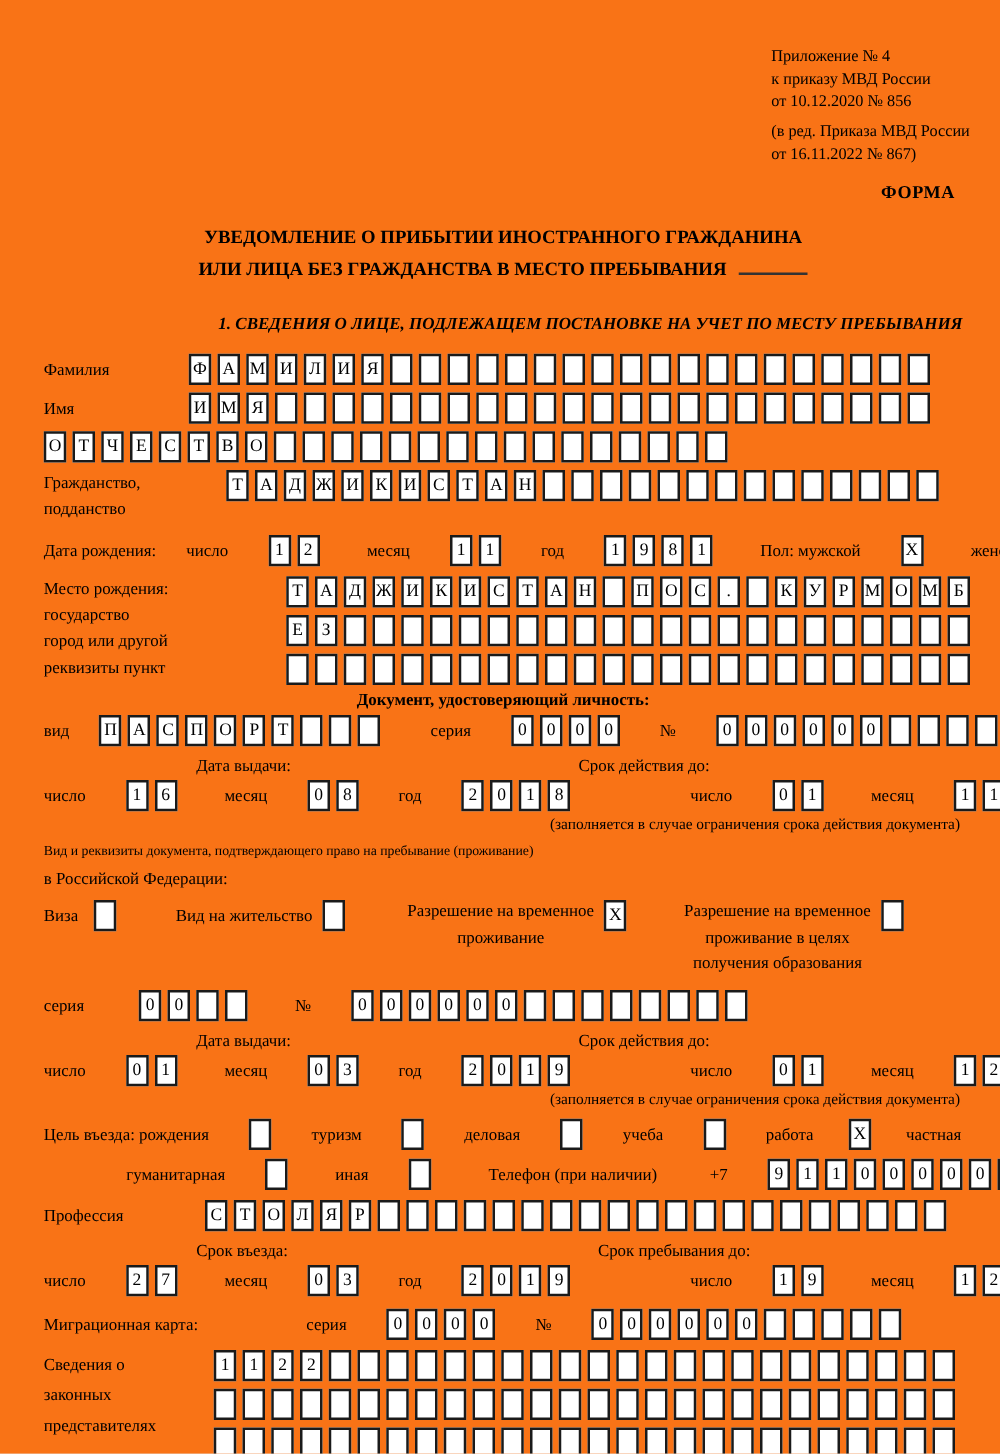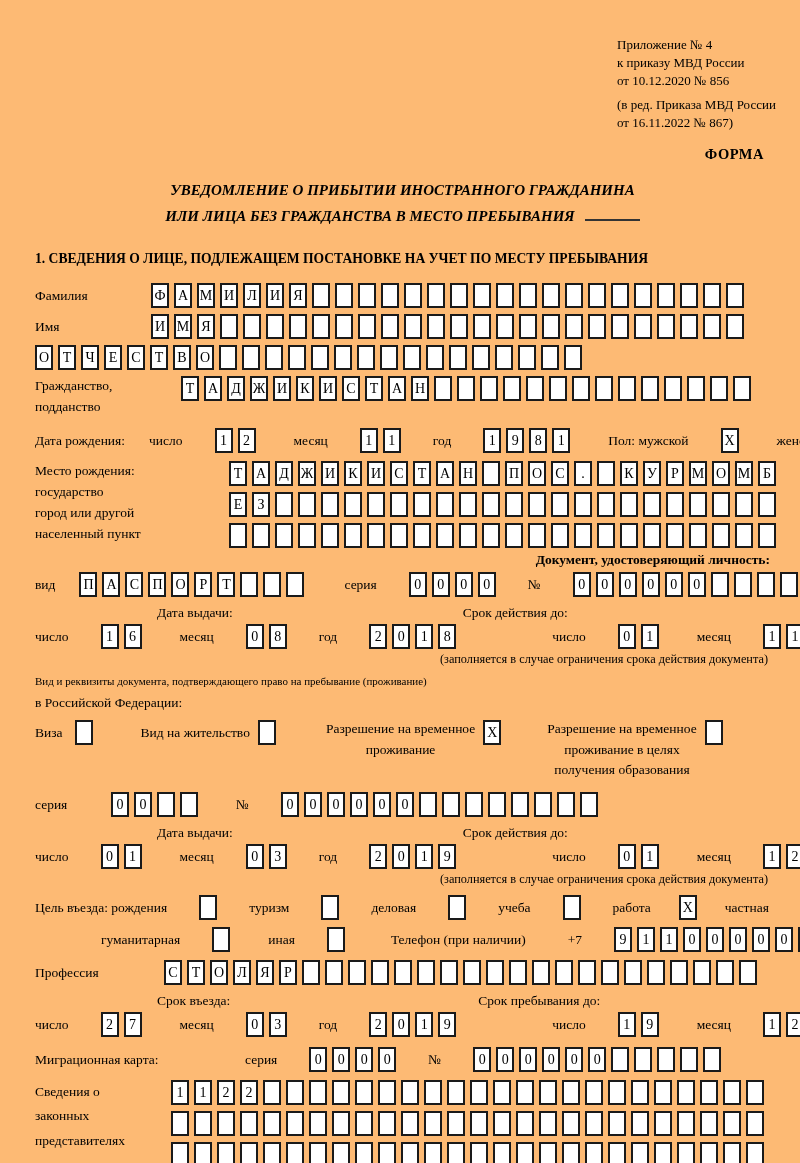--- a/index.html
+++ b/index.html
@@ -1,38 +1,38 @@
 <!DOCTYPE html>
 <html lang="ru"><head>
 <meta charset="utf-8">
 <style>
   html,body{margin:0;padding:0;background:#e8e8e8;}
   .page{
-    width:800px;height:1163px;margin:0 auto;background:#fdba74;color:#000;
+    width:800px;height:1163px;margin:0 auto;background:#f97316;color:#000;
     font-family:"Liberation Serif","DejaVu Serif",serif;
     box-sizing:border-box;padding:36px 30px 0 35px;overflow:hidden;position:relative;
   }
   .hdr{margin-left:582px;width:190px;font-size:13px;line-height:1.4;}
   .hdr div{white-space:nowrap;}
   .hdr .gap{margin-top:5px;}
   .forma{text-align:right;font-weight:bold;font-size:14.5px;margin:14px 6px 0 0;letter-spacing:.5px;}
-  .title{text-align:center;font-weight:bold;font-size:15px;line-height:1.75;margin-top:14px;font-style:italic;}
+  .title{text-align:center;font-weight:bold;font-size:15px;line-height:1.75;margin-top:14px;}
   .blank-line{display:inline-block;width:55px;border-bottom:2px solid #333;height:4px;margin-left:10px;}
-  .sec-heading{font-weight:bold;font-size:13.6px;margin-top:22px;text-align:left;white-space:nowrap;}
+  .sec-heading{font-weight:bold;font-size:13.6px;margin-top:22px;text-align:right;white-space:nowrap;font-style:italic;}
   .row{display:flex;align-items:center;margin-top:6px;white-space:nowrap;gap:24px;}
   .lbl{font-size:13.5px;}
   .lbl-col{font-size:13.5px;line-height:1.55;}
   .cells{display:inline-flex;gap:5px;flex:none;}
   .cell{
     display:inline-block;box-sizing:border-box;width:18px;height:25px;flex:none;
     border:2px solid #1a1a1a;text-align:center;font-size:14px;line-height:21px;
     font-family:"Liberation Serif","DejaVu Serif",serif;background:#fff;
   }
   .stack{display:flex;flex-direction:column;gap:6px;}
-  .center-bold{text-align:right;font-weight:bold;font-size:13.5px;margin-top:10px;}
+  .center-bold{text-align:center;font-weight:bold;font-size:13.5px;margin-top:10px;}
   .sub-note{font-size:12.3px;text-align:right;margin-top:3px;padding-right:2px;}
   .two-col-lbl{display:flex;font-size:13.5px;margin-top:8px;}
   .cbgroup{display:flex;align-items:flex-start;}
   .cbgroup .txt{text-align:center;line-height:1.5;}
   .cbgroup .cell{margin-left:8px;margin-top:1px;}
   .w1{width:92px;flex:none;}
   .w2{width:150px;flex:none;}
   .w3{width:122px;flex:none;}
   .w4{width:170px;flex:none;}
   .gap8{margin-left:8px;}
@@ -215,21 +215,21 @@
     <span class="cells gap14">
         <span class="cell"></span>
       </span>
   </div>
 
   <div class="row" style="align-items:flex-start;margin-top:8px;">
     <span class="lbl-col w4">
       <div>Место рождения:</div>
       <div>государство</div>
       <div>город или другой</div>
-      <div>населенный пункт</div>
+      <div>реквизиты пункт</div>
     </span>
     <span class="stack">
       <span class="cells">
           <span class="cell">Т</span>
           <span class="cell">А</span>
           <span class="cell">Д</span>
           <span class="cell">Ж</span>
           <span class="cell">И</span>
           <span class="cell">К</span>
           <span class="cell">И</span>

